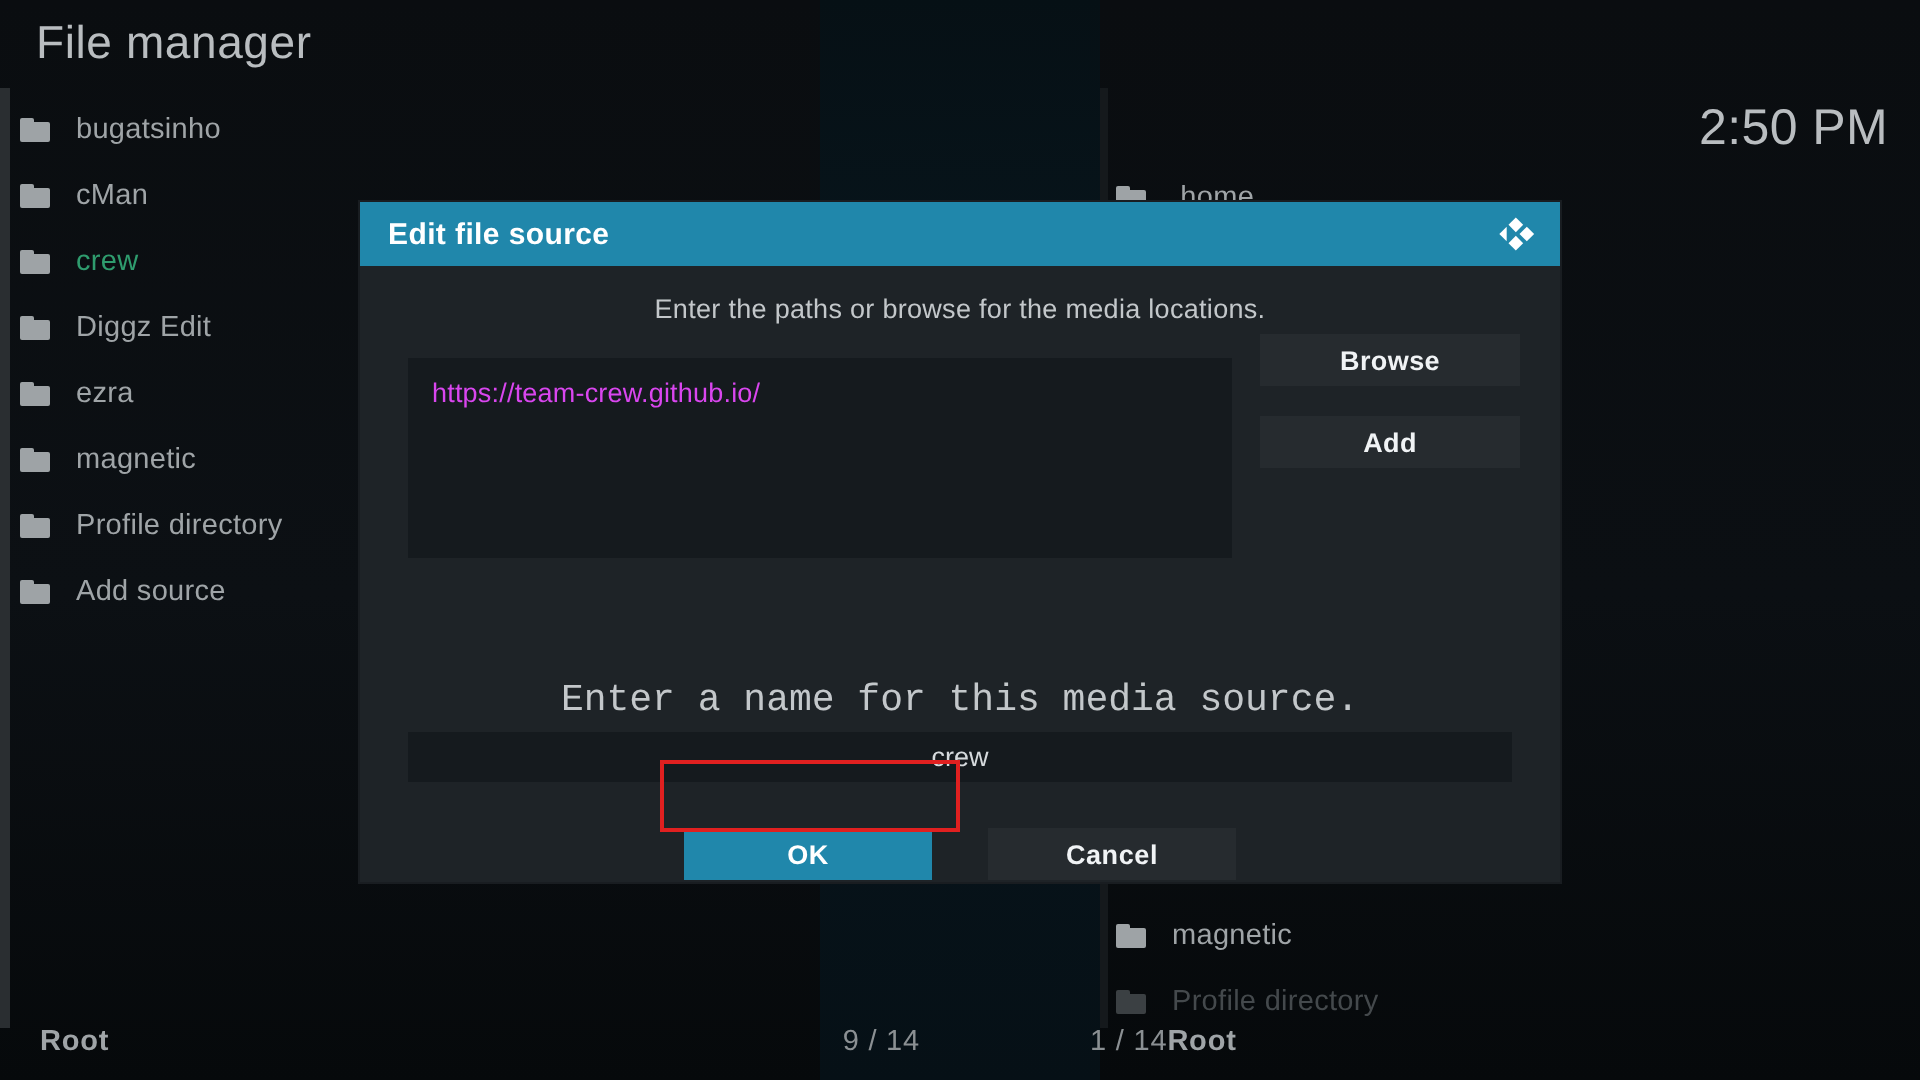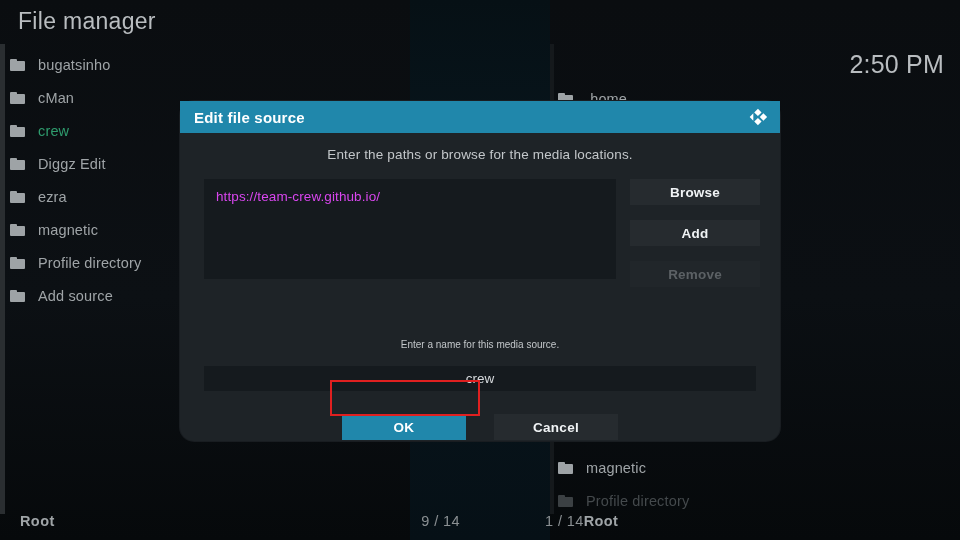--- a/index.html
+++ b/index.html
@@ -90,21 +90,20 @@
   .statusbar.right { left:480px; width:480px; padding:0 20px; }
   .sb-spacer { flex:1; }
   .sb-count { font-weight:400; color:#8b9093; }
   .statusbar.right .sb-count { order:-1;margin-left:45px; }
   
   .dialog {
     position:absolute; left:180px; top:101px;
     width:600px; height:340px;
     background:#1e2327;
     box-shadow:0 0 0 1px #191d21;
-    border-radius:14px;
   }
   .dialog-header {
     height:32px; background:#2087ab;
     display:flex; align-items:center;
     padding:0 14px;
     position:relative;
   }
   .dialog-title {
     font-size:15px; color:#ffffff; font-weight:bold;
     letter-spacing:.2px;
@@ -121,33 +120,33 @@
   .path-area {
     position:absolute; left:24px; top:46px;
     width:412px; height:100px;
     background:#151a1e;
   }
   .path-value {
     font-size:13.5px; color:#d946ef;
     padding:10px 12px; letter-spacing:.1px;
   }
   .side-buttons {
-    position:absolute; right:20px; top:46px;
+    position:absolute; right:20px; top:34px;
     width:130px;
   }
   .btn {
     height:26px; background:#262b2f;
     display:flex; align-items:center; justify-content:center;
     font-size:13.5px; color:#f0f3f5; font-weight:bold;
     margin-bottom:15px; letter-spacing:.2px;
   }
   .btn.disabled { color:#5c6165; background:#21262a; }
   .name-hint {
     position:absolute; left:0; top:206px; width:100%;
-    text-align:center; font-size:10px; color:#c3c7ca;
+    text-align:center; font-size:19px; color:#c3c7ca;font-family:Liberation Mono, monospace;
   }
   .name-field {
     position:absolute; left:24px; top:233px;
     width:552px; height:25px;
     background:#151a1e;
     display:flex; align-items:center; justify-content:center;
     font-size:13.5px; color:#d6dadd;
   }
   .action-row {
     position:absolute; left:0; top:281px; width:100%;
@@ -258,21 +257,20 @@
     <div class="dialog-body">
       <div class="hint">Enter the paths or browse for the media locations.</div>
 
       <div class="path-area">
         <div class="path-value">https://team-crew.github.io/</div>
       </div>
 
       <div class="side-buttons">
         <div class="btn">Browse</div>
         <div class="btn">Add</div>
-        <div class="btn disabled">Remove</div>
       </div>
 
       <div class="name-hint">Enter a name for this media source.</div>
       <div class="name-field">crew</div>
 
       <div class="action-row">
         <div class="action-btn ok">OK</div>
         <div class="action-btn cancel">Cancel</div>
       </div>
     </div>

